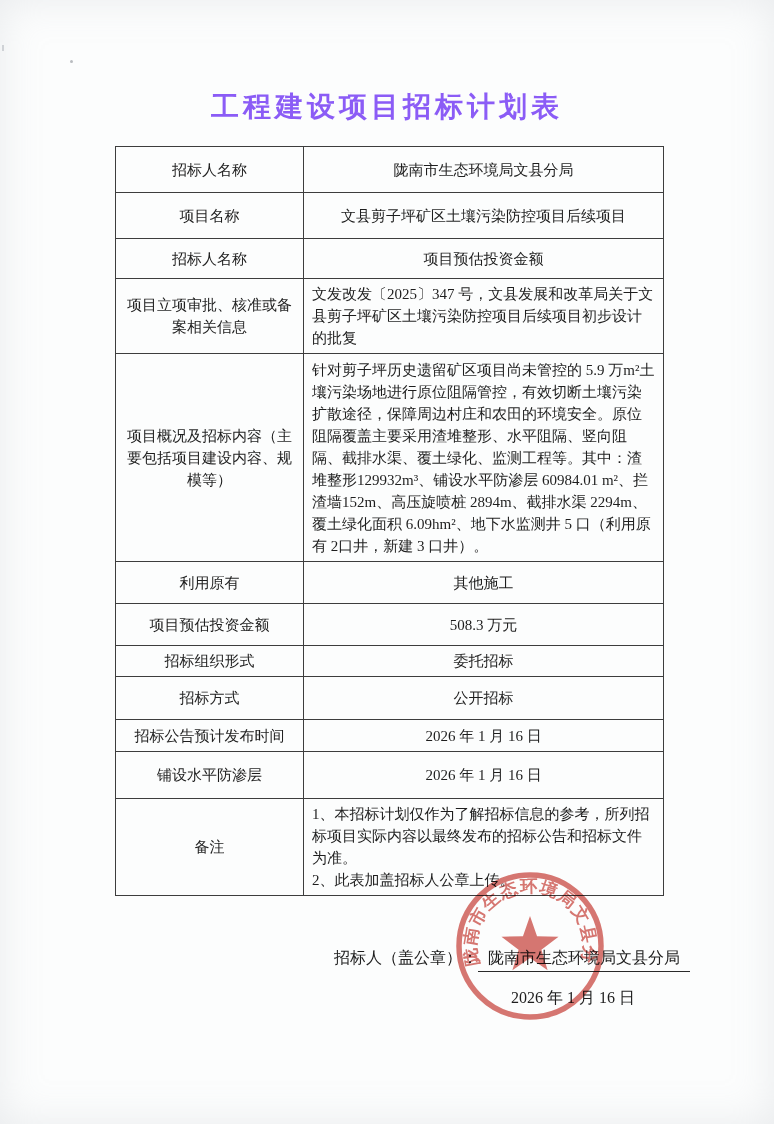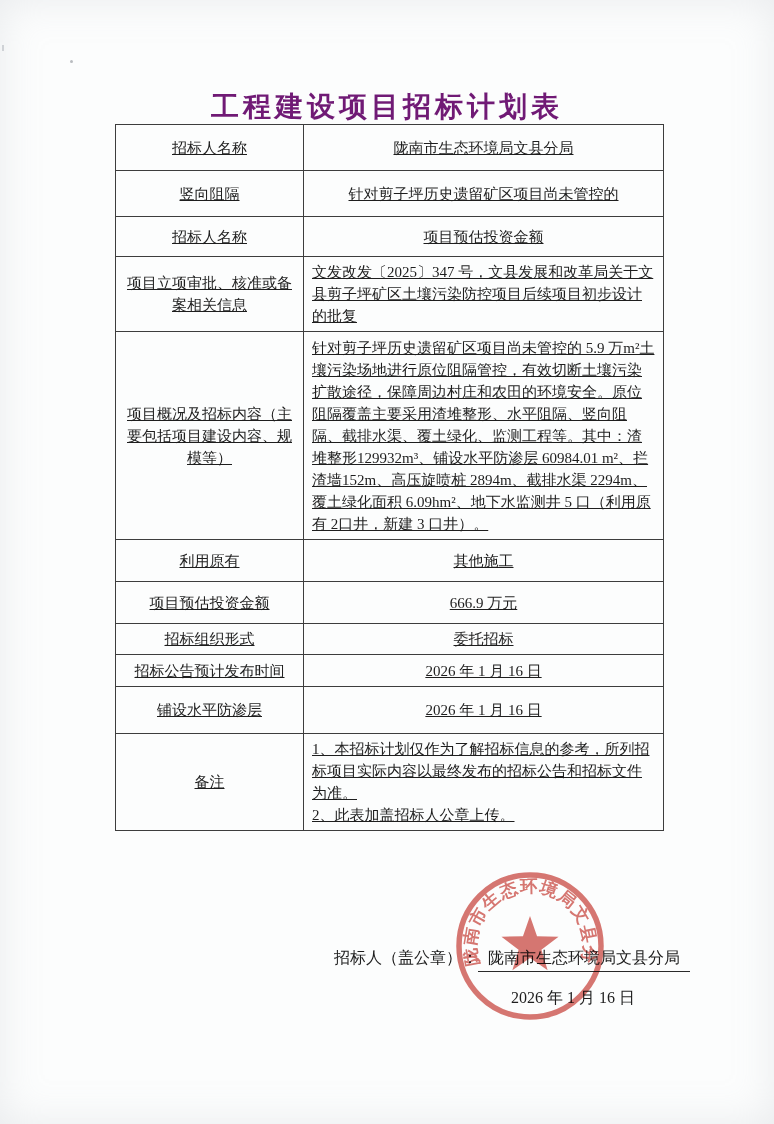--- a/index.html
+++ b/index.html
@@ -10,28 +10,27 @@
     background:#fcfdfd;
     box-shadow:inset 0 0 40px rgba(180,185,190,0.25);
     font-family:"Liberation Serif","DejaVu Serif",serif;
     color:#1e1e1e;
     overflow:hidden;
   }
   .doc-title{
     position:absolute;top:88px;left:0;width:100%;
     text-align:center;
     font-size:28px;font-weight:bold;letter-spacing:4px;
-    color:#701a75;
+    color:#8b5cf6;
   }
   table.tender{
-    position:absolute;top:124px;left:115px;
+    position:absolute;top:146px;left:115px;
     width:548px;
     border-collapse:collapse;
     table-layout:fixed;
-    text-decoration:underline;
   }
   table.tender td{
     border:1.6px solid #3d3d3d;
     font-size:15px;
     line-height:22px;
     padding:4px 8px;
     vertical-align:middle;
   }
   td.label-cell{
     width:188px;
@@ -78,46 +77,50 @@
     <colgroup>
         <col style="width:188px">
         <col style="width:360px">
       </colgroup>
     <tbody>
         <tr style="height: 46px;">
       <td class="label-cell"><span class="cell-text">招标人名称</span></td>
       <td class="value-cell val-center"><span class="cell-text">陇南市生态环境局文县分局</span></td>
     </tr>
         <tr style="height: 46px;">
-      <td class="label-cell"><span class="cell-text">竖向阻隔</span></td>
-      <td class="value-cell val-center"><span class="cell-text">针对剪子坪历史遗留矿区项目尚未管控的</span></td>
+      <td class="label-cell"><span class="cell-text">项目名称</span></td>
+      <td class="value-cell val-center"><span class="cell-text">文县剪子坪矿区土壤污染防控项目后续项目</span></td>
     </tr>
         <tr style="height: 40px;">
       <td class="label-cell"><span class="cell-text">招标人名称</span></td>
       <td class="value-cell val-center"><span class="cell-text">项目预估投资金额</span></td>
     </tr>
         <tr style="height: 70px;">
       <td class="label-cell"><span class="cell-text">项目立项审批、核准或备案相关信息</span></td>
       <td class="value-cell val-left"><span class="cell-text">文发改发〔2025〕347 号，文县发展和改革局关于文县剪子坪矿区土壤污染防控项目后续项目初步设计的批复</span></td>
     </tr>
         <tr style="height: 208px;">
       <td class="label-cell"><span class="cell-text">项目概况及招标内容（主要包括项目建设内容、规模等）</span></td>
       <td class="value-cell val-left"><span class="cell-text">针对剪子坪历史遗留矿区项目尚未管控的 5.9 万m²土壤污染场地进行原位阻隔管控，有效切断土壤污染扩散途径，保障周边村庄和农田的环境安全。原位阻隔覆盖主要采用渣堆整形、水平阻隔、竖向阻隔、截排水渠、覆土绿化、监测工程等。其中：渣堆整形129932m³、铺设水平防渗层 60984.01 m²、拦渣墙152m、高压旋喷桩 2894m、截排水渠 2294m、覆土绿化面积 6.09hm²、地下水监测井 5 口（利用原有 2口井，新建 3 口井）。</span></td>
     </tr>
         <tr style="height: 42px;">
       <td class="label-cell"><span class="cell-text">利用原有</span></td>
       <td class="value-cell val-center"><span class="cell-text">其他施工</span></td>
     </tr>
         <tr style="height: 42px;">
       <td class="label-cell"><span class="cell-text">项目预估投资金额</span></td>
-      <td class="value-cell val-center"><span class="cell-text">666.9 万元</span></td>
+      <td class="value-cell val-center"><span class="cell-text">508.3 万元</span></td>
     </tr>
         <tr style="height: 24px;">
       <td class="label-cell"><span class="cell-text">招标组织形式</span></td>
       <td class="value-cell val-center"><span class="cell-text">委托招标</span></td>
+    </tr>
+        <tr style="height: 43px;">
+      <td class="label-cell"><span class="cell-text">招标方式</span></td>
+      <td class="value-cell val-center"><span class="cell-text">公开招标</span></td>
     </tr>
         <tr style="height: 32px;">
       <td class="label-cell"><span class="cell-text">招标公告预计发布时间</span></td>
       <td class="value-cell val-center"><span class="cell-text">2026 年 1 月 16 日</span></td>
     </tr>
         <tr style="height: 47px;">
       <td class="label-cell"><span class="cell-text">铺设水平防渗层</span></td>
       <td class="value-cell val-center"><span class="cell-text">2026 年 1 月 16 日</span></td>
     </tr>
         <tr style="height: 96px;">

